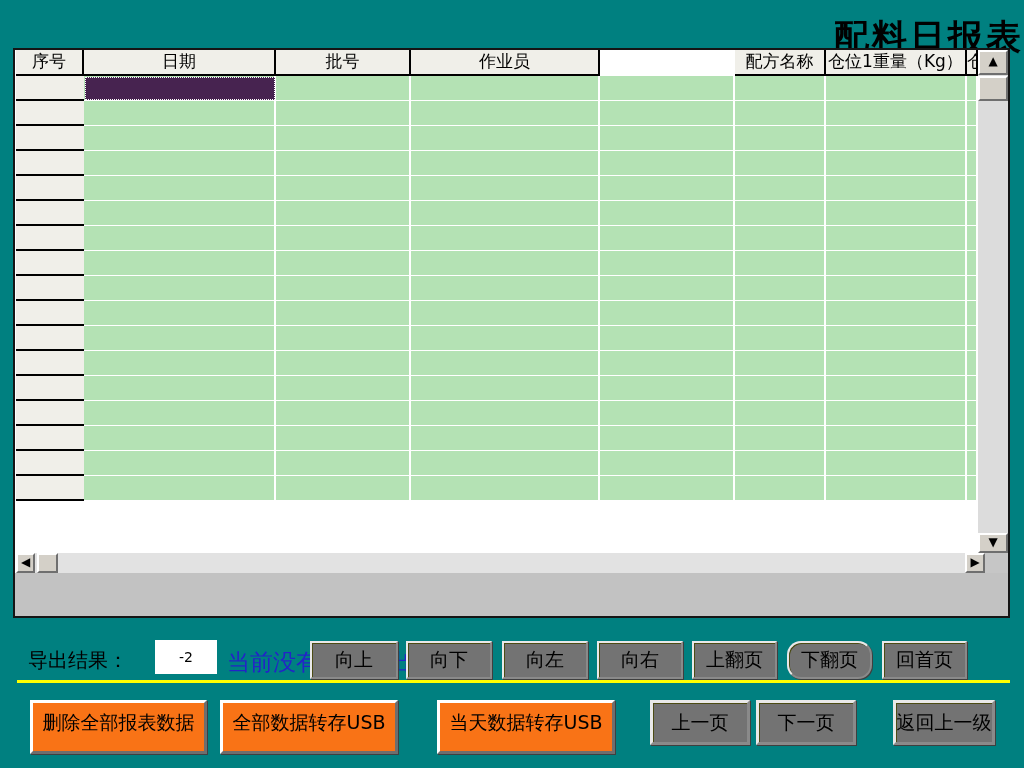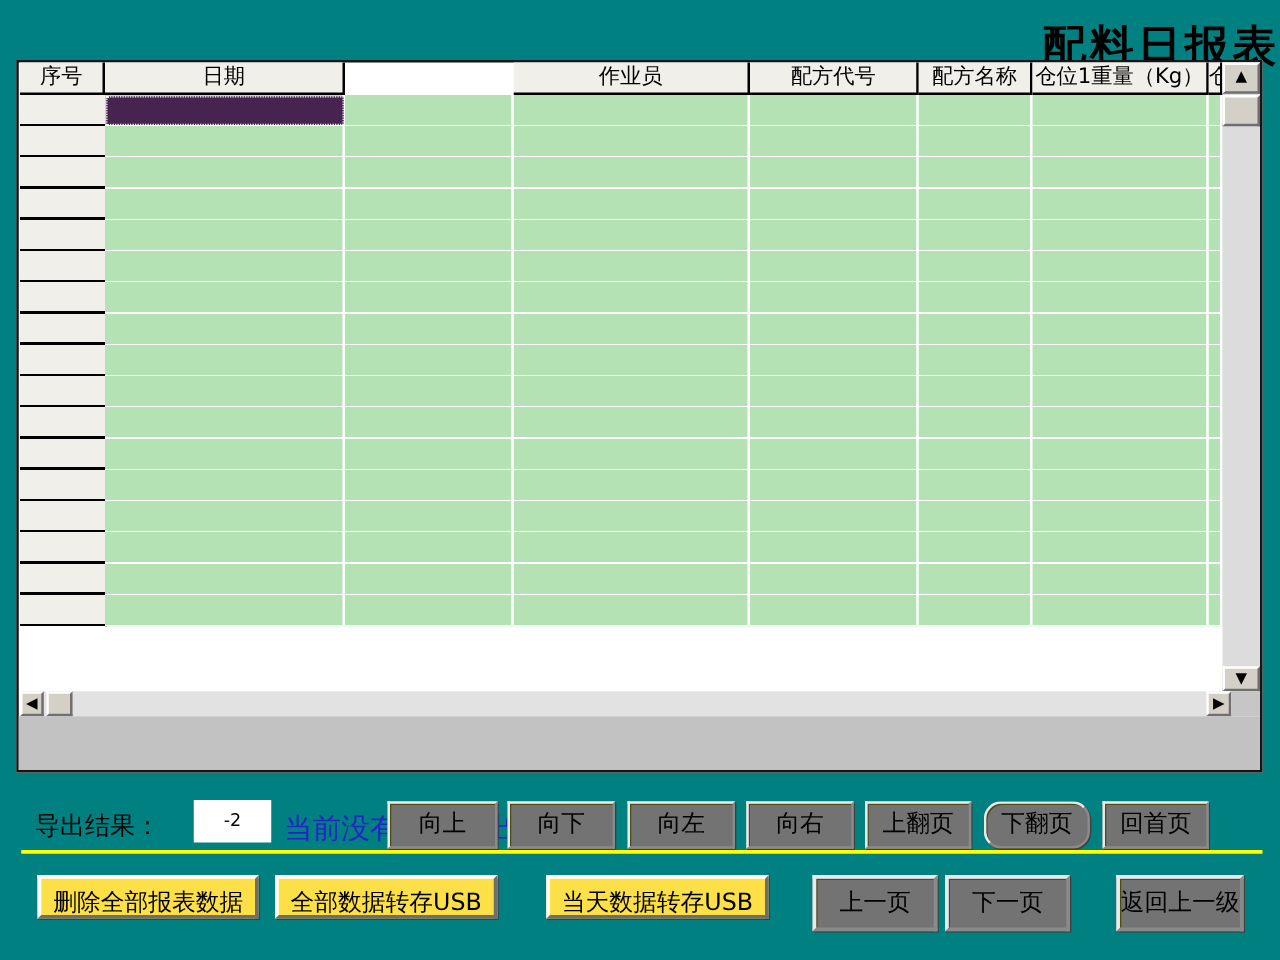--- a/index.html
+++ b/index.html
@@ -69,22 +69,22 @@
   
   .btn{position:absolute;box-sizing:border-box;text-align:center;color:#000;cursor:default;padding:0;}
   .btn-olive{
     background:#737373;
     border:2px solid;border-color:#e9e9e9 #8a8a8a #8a8a8a #e9e9e9;
     box-shadow:inset 1px 1px 0 #4c4c14, 1px 1px 0 #3f3f3f;
   }
   .nav-btn{top:641px;height:38px;width:88px;font-size:19px;line-height:33px;z-index:2;}
   .big-olive{top:700px;height:45px;font-size:19px;line-height:39px;border-width:3px;}
   .btn-gray{
-    position:absolute;top:700px;height:35px;box-sizing:border-box;
-    background:#fde047;color:#000;font-size:19px;line-height:39px;text-align:center;
+    position:absolute;top:700px;height:54px;box-sizing:border-box;
+    background:#f97316;color:#000;font-size:19px;line-height:39px;text-align:center;
     border:3px solid;border-color:#ffffff #6e6e6e #6e6e6e #ffffff;
     box-shadow:1px 1px 0 #3f3f3f;
   }
   .yellow-line{position:absolute;left:17px;top:680px;width:993px;height:3px;background:#ffff00;z-index:3;}
 </style>
 </head>
 <body>
 
 <div class="title">配料日报表</div>
 
@@ -96,22 +96,22 @@
       <div class="vline" style="left: 396px;"></div>
       <div class="vline" style="left: 585px;"></div>
       <div class="vline" style="left: 720px;"></div>
       <div class="vline" style="left: 811px;"></div>
       <div class="vline" style="left: 952px;"></div>
       <div class="vline" style="left: 963px;"></div>
     </div>
   <div class="hdr-row">
       <div class="hcell" style="left: 3px; width: 68px;">序号</div>
       <div class="hcell" style="left: 71px; width: 192px;">日期</div>
+      <div class="hcell" style="left: 263px; width: 135px;">批号</div>
       <div class="hcell" style="left: 398px; width: 189px;">作业员</div>
-      <div class="hcell" style="left: 587px; width: 135px;">配方代号</div>
       <div class="hcell" style="left: 722px; width: 91px;">配方名称</div>
       <div class="hcell" style="left: 813px; width: 141px;">仓位1重量（Kg）</div>
       <div class="hcell" style="left: 954px; width: 11px;">仓</div>
     </div>
   <div class="sel-cell"></div>
 
   <div class="vscroll">
     <div class="sbtn up"><span>▲</span></div>
     <div class="sbtn thumb"></div>
     <div class="sbtn down"><span>▼</span></div>

